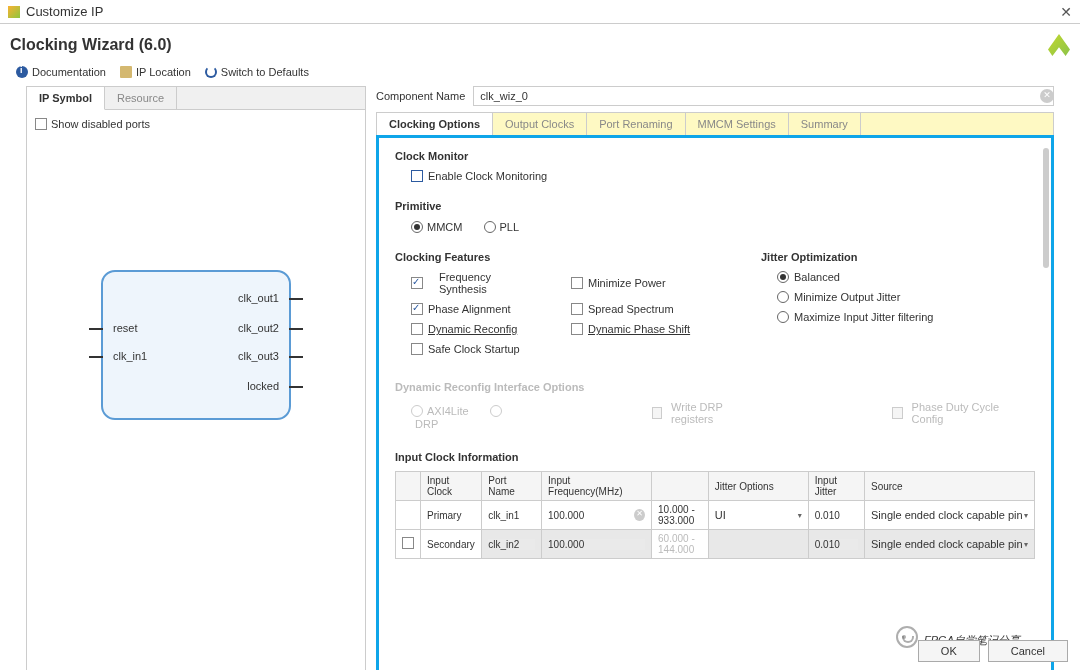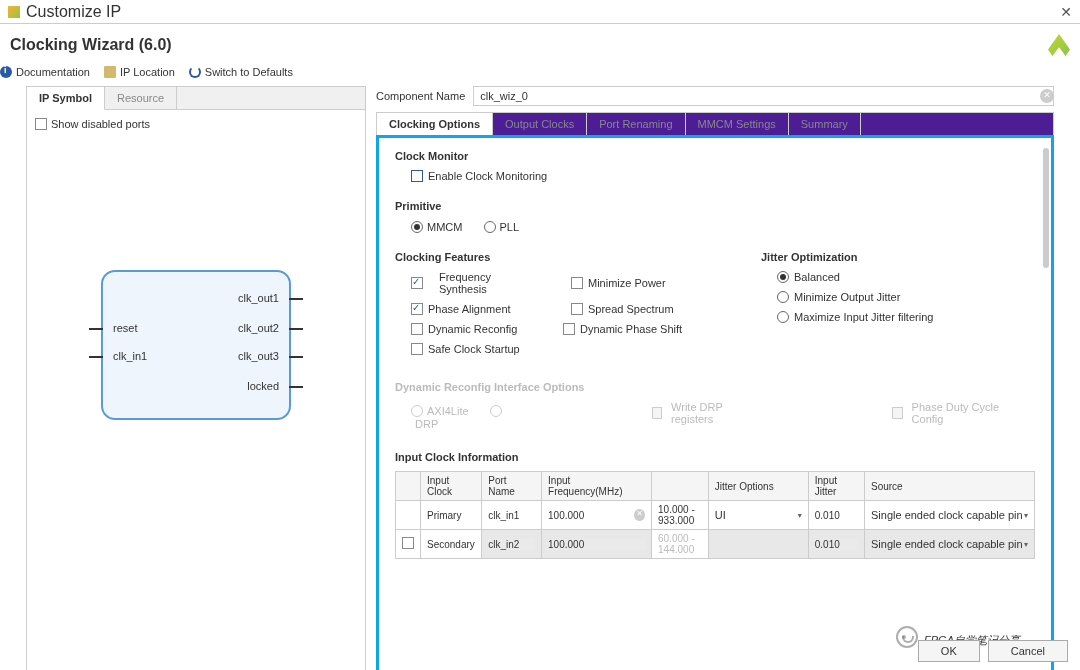--- a/index.html
+++ b/index.html
@@ -1,24 +1,24 @@
 <!DOCTYPE html>
 <html><head>
 <meta charset="utf-8">
 <style>
 *{box-sizing:border-box;margin:0;padding:0;font-family:"Segoe UI",Arial,sans-serif;font-size:11px;color:#333}
 body{background:#fff;width:1080px;height:670px;overflow:hidden;position:relative}
 .titlebar{height:24px;display:flex;align-items:center;padding:0 8px;border-bottom:1px solid #ccc}
 .titlebar .tlogo{width:12px;height:12px;background:linear-gradient(135deg,#f9b233,#8ec63f);margin-right:6px}
-.titlebar .title{flex:1;font-size:16px}
+.titlebar .title{flex:1;font-size:13px}
 .titlebar .close{font-size:14px;cursor:pointer;color:#555}
 .header{padding:10px 10px 6px 10px;display:flex;align-items:center}
 .header h1{font-size:16px;font-weight:bold;flex:1}
 .header .brand{width:22px;height:22px;background:linear-gradient(135deg,#c3d82e,#8bc34a);clip-path:polygon(50% 0,100% 70%,80% 100%,50% 60%,20% 100%,0 70%)}
-.toolbar{display:flex;gap:14px;padding:4px 0 8px;align-items:center}
+.toolbar{display:flex;gap:14px;padding:4px 16px 8px;align-items:center}
 .toolbar .tb{display:flex;align-items:center;gap:4px;cursor:pointer;color:#2c5aa0}
 .toolbar .tb .ic{width:12px;height:12px;display:inline-block}
 .ic-doc{background:#2c5aa0;border-radius:50%;position:relative}
 .ic-doc::after{content:"i";color:#fff;font-size:9px;font-weight:bold;position:absolute;left:4px;top:-1px}
 .ic-folder{background:#d4b870;border-radius:1px}
 .ic-refresh{border:2px solid #2c5aa0;border-radius:50%;border-top-color:transparent}
 .main{display:flex;gap:10px;padding:0 26px;height:656px}
 .left{width:340px;border:1px solid #ccc;background:#fff;display:flex;flex-direction:column}
 .tabs{display:flex;background:#f0f0f0;border-bottom:1px solid #ccc}
 .tab{padding:5px 12px;cursor:pointer;color:#888;border-right:1px solid #ccc}
@@ -30,21 +30,21 @@
 .cb.disabled{border-color:#ccc;background:#f5f5f5}
 .symbol{margin:140px auto 0;width:190px;height:150px;border:2px solid #5b9bd5;border-radius:14px;background:#eef5fc;position:relative}
 .port{position:absolute;font-size:11px}
 .port.l{left:10px}.port.r{right:10px;text-align:right}
 .pin{position:absolute;width:14px;height:2px;background:#333}
 .pin.l{left:-14px}.pin.r{right:-14px}
 .right{flex:1;display:flex;flex-direction:column}
 .comp-row{display:flex;align-items:center;gap:8px;margin-bottom:6px}
 .comp-row input{flex:1;border:1px solid #ccc;padding:3px 6px;font-size:11px}
 .clear-ic{width:14px;height:14px;border-radius:50%;background:#ccc;color:#fff;text-align:center;line-height:13px;font-size:9px;cursor:pointer;margin-left:-22px;z-index:1}
-.rtabs{display:flex;background:#4c1d95;border:1px solid #ccc;border-bottom:none}
+.rtabs{display:flex;background:#fef9c3;border:1px solid #ccc;border-bottom:none}
 .rtab{padding:5px 12px;cursor:pointer;color:#888;border-right:1px solid #ccc}
 .rtab.active{background:#fff;color:#333;font-weight:bold}
 .panel{flex:1;border:3px solid #0ea5e9;overflow-y:auto;padding:12px 16px;position:relative}
 .sect{margin-bottom:18px}
 .sect-title{font-weight:bold;margin-bottom:8px;font-size:11px}
 .sect-body{padding-left:16px}
 .radio{width:12px;height:12px;border:1px solid #666;border-radius:50%;display:inline-block;position:relative;cursor:pointer;vertical-align:middle}
 .radio.checked::after{content:"";position:absolute;width:6px;height:6px;background:#333;border-radius:50%;left:2px;top:2px}
 .radio.disabled{border-color:#ccc}
 .rlabel{margin-left:4px;margin-right:18px;vertical-align:middle}
@@ -173,21 +173,21 @@
               <div style="display: flex; gap: 30px;">
                 <div class="cb-item" style="width: 130px; text-align: right;">
                   <span class="cb checked"></span>
                   <span>Phase Alignment</span>
                 </div>
                 <div class="cb-item" style="width: 130px;">
                   <span class="cb "></span>
                   <span>Spread Spectrum</span>
                 </div>
               </div>
-              <div style="display: flex; gap: 22px;">
+              <div style="display: flex; gap: 30px; text-decoration: underline;">
                 <div class="cb-item" style="width: 130px;">
                   <span class="cb "></span>
                   <span>Dynamic Reconfig</span>
                 </div>
                 <div class="cb-item" style="width: 130px;">
                   <span class="cb "></span>
                   <span>Dynamic Phase Shift</span>
                 </div>
               </div>
               <div style="display: flex; gap: 30px; align-items: flex-end;">

